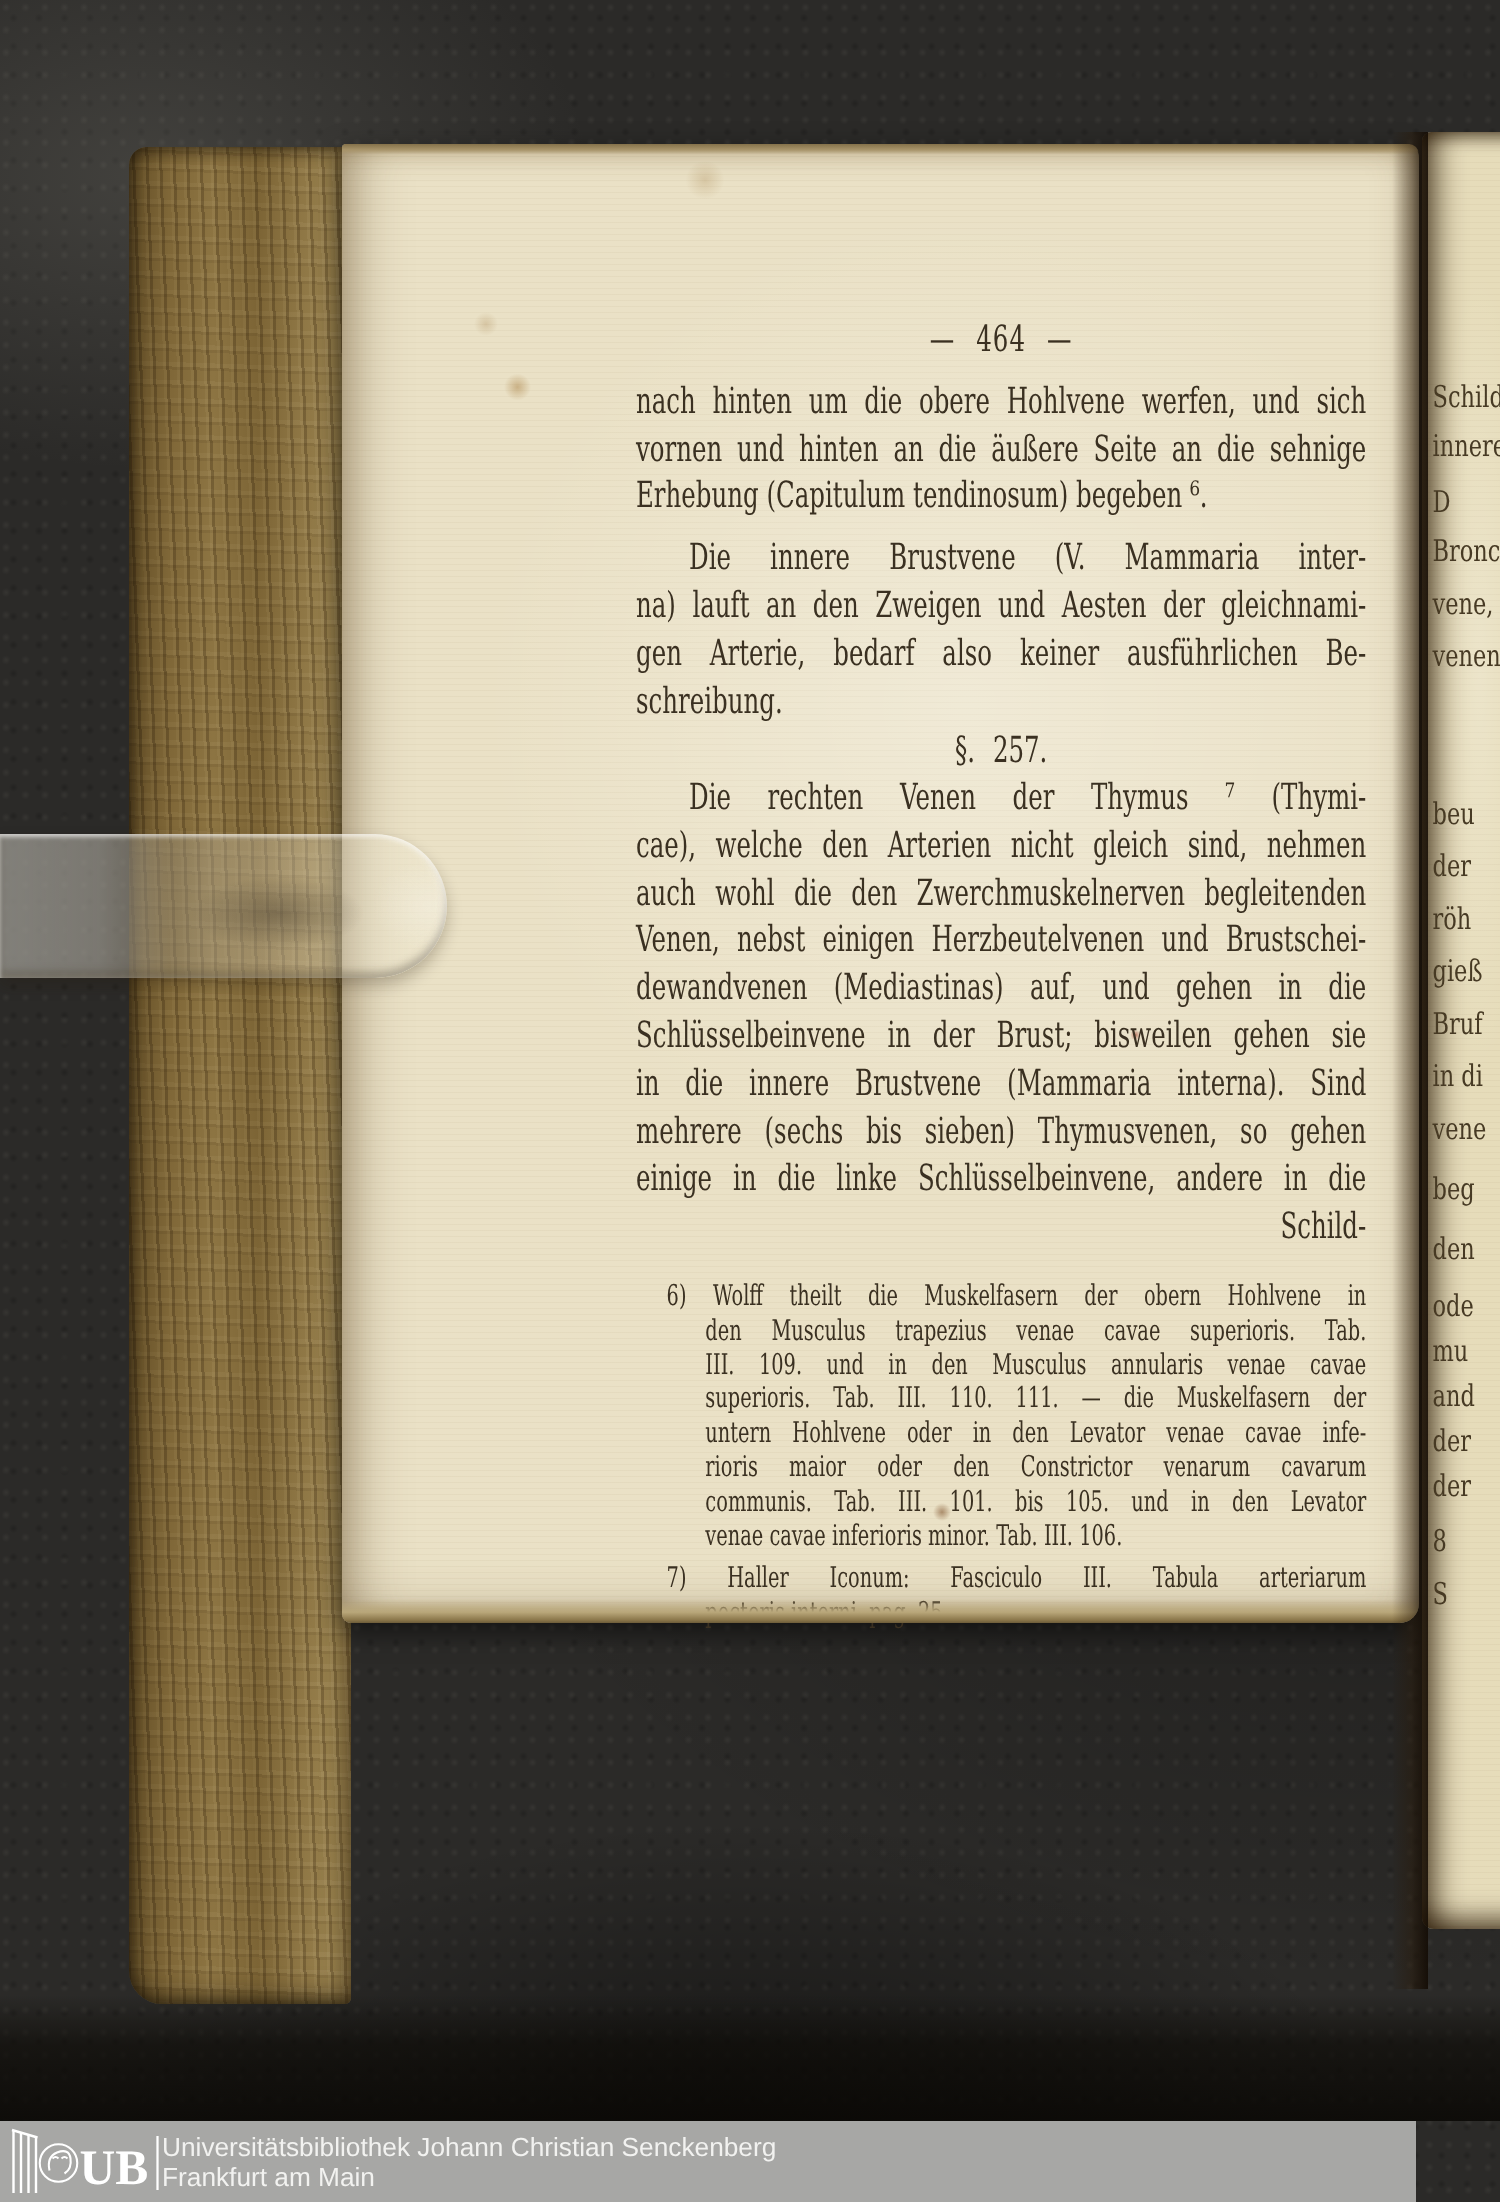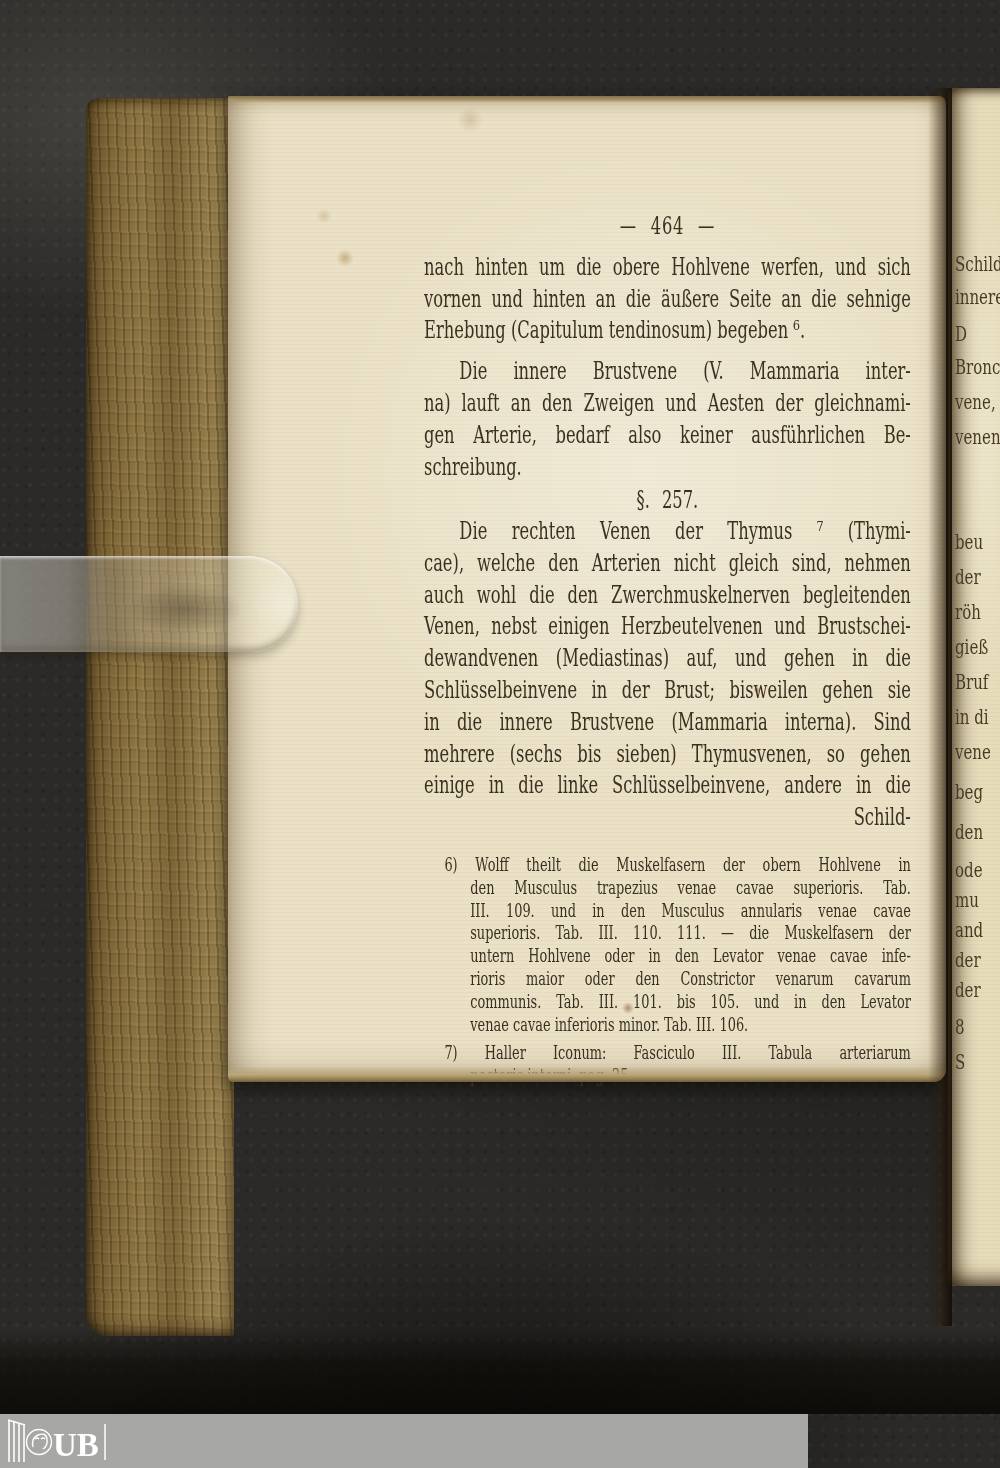--- a/index.html
+++ b/index.html
@@ -125,21 +125,21 @@
       inset 0 -4px 6px rgba(70,60,42,0.38),
       inset -3px 0 5px rgba(255,255,255,0.35),
       0 5px 10px rgba(35,25,8,0.25);
   }
   .bottom-shadow{
     position:absolute;left:0;top:1330px;width:1000px;height:84px;z-index:4;
     background:linear-gradient(180deg, rgba(12,10,6,0) 0%, rgba(12,10,6,0.65) 40%, rgba(9,7,4,0.85) 100%);
   }
   
   .bottom-bar{
-    position:absolute;left:0;top:1414px;width:808px;height:54px;z-index:10;
+    position:absolute;left:0;top:1414px;width:944px;height:54px;z-index:10;
     background:#a7a7a5;display:flex;align-items:center;padding-left:6px;
   }
   .bar-text{
     color:#f2f2f0;font-family:"Liberation Sans", sans-serif;
     font-size:17.5px;line-height:20px;
   }
   .logo-svg{display:block;}
 </style>
 </head>
 <body>
@@ -233,15 +233,19 @@
         <path d="M2,3 L19,8"></path>
       </g>
       <g stroke="#ffffff" fill="none" stroke-width="1.4">
         <circle cx="33" cy="25" r="12.5"></circle>
         <path d="M27,30 q-2,-9 5,-12 q8,-3 9,4 q1,7 -4,10"></path>
         <path d="M29,22 q2,-2 4,0 M35,22 q2,-2 4,0"></path>
       </g>
       <text x="47" y="39" font-size="33" font-weight="bold" fill="#ffffff" font-family="Liberation Serif, DejaVu Serif, serif">UB</text>
       <line x1="99" y1="7" x2="99" y2="43" stroke="#ffffff" stroke-width="1.5"></line>
     </svg>
+    <div class="bar-text">
+      <div>Universitätsbibliothek Johann Christian Senckenberg</div>
+      <div>Frankfurt am Main</div>
+    </div>
   </div>
 
 </div>
 
 </body></html>

